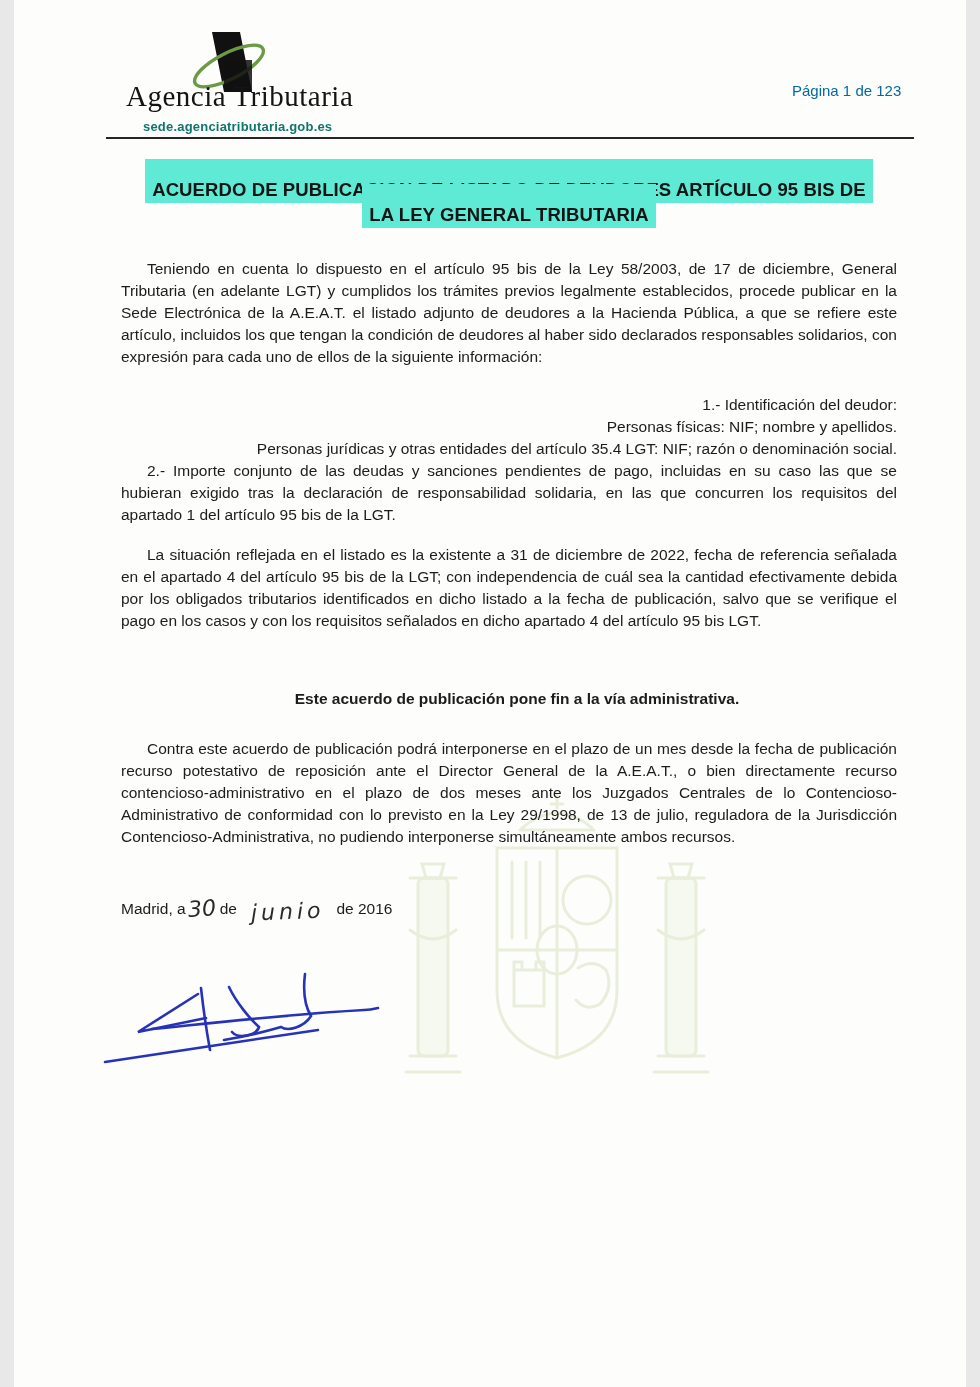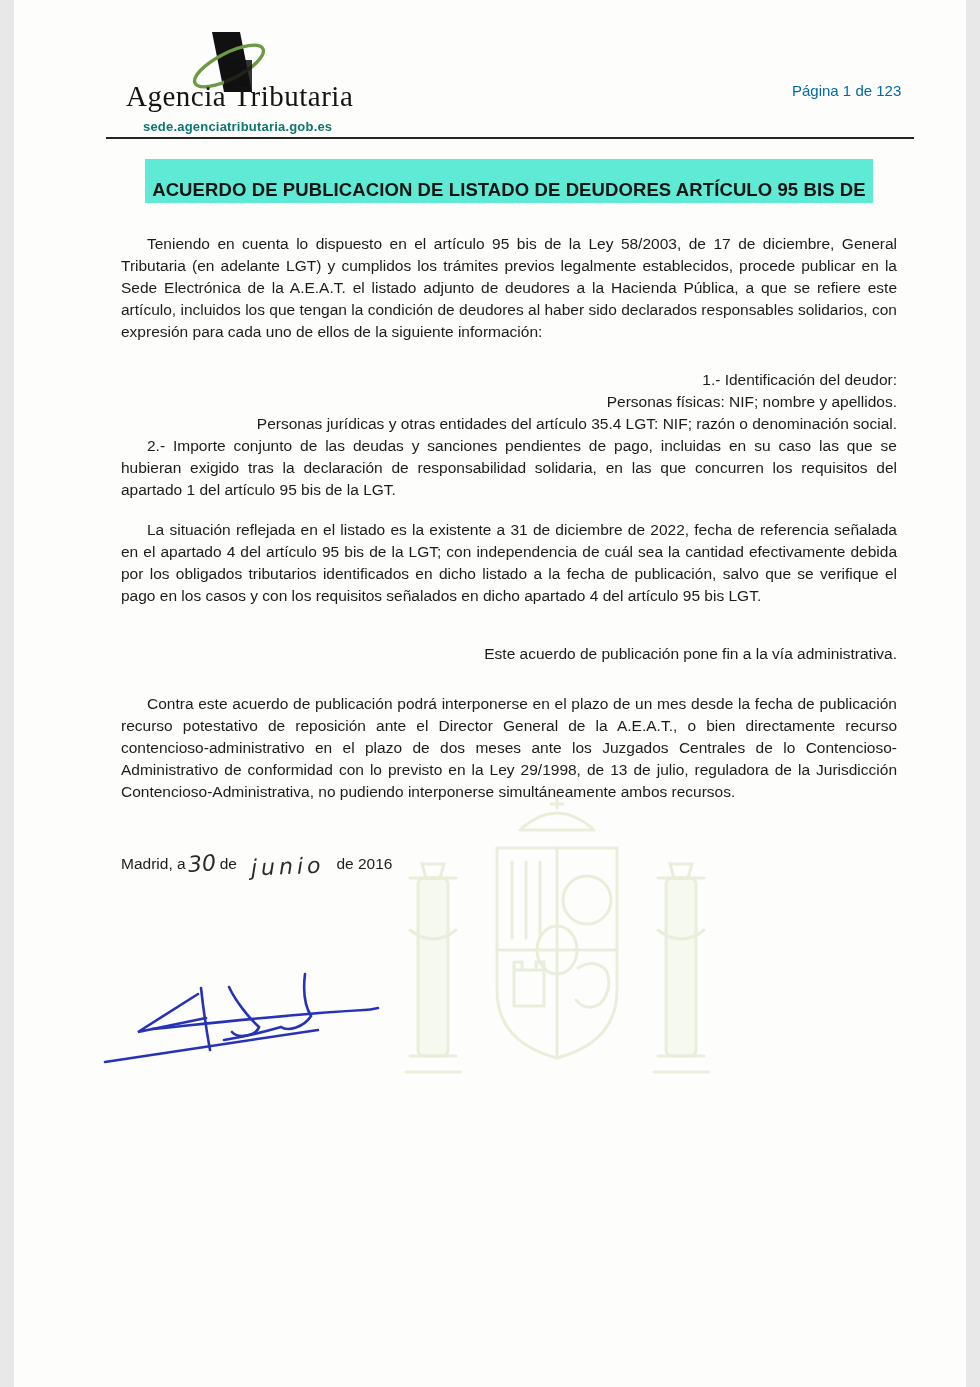--- a/index.html
+++ b/index.html
@@ -50,21 +50,21 @@
   .hl { background: #5eead4; padding: 20px 7px 3px; }
   .para { text-align: justify; }
   .indent { text-indent: 26px; }
   .p1 { margin-top: 31px; }
   .list { margin-top: 26px; }
   .li { text-align: right; }
   .li-l1 { padding-left: 26px; }
   .li-l2 { padding-left: 48px; }
   .li-l2b { padding-left: 42px; }
   .p2 { margin-top: 18px; }
-  .p3 { margin-top: 36px; text-align: right; text-indent: 16px; }
+  .p3 { margin-top: 56px; text-align: center; text-indent: 16px; font-weight: bold; }
   .p4 { margin-top: 28px; }
   .dateline { margin-top: 50px; white-space: nowrap; }
   .hand {
     display: inline-block;
     font-family: "DejaVu Sans", sans-serif;
     font-style: italic;
     color: #2a2a2a;
   }
   .hand-day {
     font-size: 22px; transform: rotate(-4deg);
@@ -122,20 +122,21 @@
       <rect x="264" y="88" width="30" height="178" rx="6" fill="#f6f9f0"></rect>
       <path d="M 256 88 H 302 M 256 266 H 302 M 252 282 H 306"></path>
       <path d="M 256 140 Q 279 158 302 140"></path>
       <path d="M 268 74 h 22 l -4 14 h -14 z"></path>
     </g>
   </svg>
 
   <main class="content">
     <h1 class="title">
       <span class="hl">ACUERDO DE PUBLICACION DE LISTADO DE DEUDORES ARTÍCULO 95 BIS DE</span><br>
+      <span class="hl">LA LEY GENERAL TRIBUTARIA</span>
     </h1>
 
     <p class="para indent p1">Teniendo en cuenta lo dispuesto en el artículo 95 bis de la Ley 58/2003, de 17 de diciembre, General Tributaria (en adelante LGT) y cumplidos los trámites previos legalmente establecidos, procede publicar en la Sede Electrónica de la A.E.A.T. el listado adjunto de deudores a la Hacienda Pública, a que se refiere este artículo, incluidos los que tengan la condición de deudores al haber sido declarados responsables solidarios, con expresión para cada uno de ellos de la siguiente información:</p>
 
     <div class="list">
       <p class="li li-l1">1.- Identificación del deudor:</p>
       <p class="li li-l2">Personas físicas: NIF; nombre y apellidos.</p>
       <p class="li li-l2b">Personas jurídicas y otras entidades del artículo 35.4 LGT: NIF; razón o denominación social.</p>
       <p class="para indent">2.- Importe conjunto de las deudas y sanciones pendientes de pago, incluidas en su caso las que se hubieran exigido tras la declaración de responsabilidad solidaria, en las que concurren los requisitos del apartado 1 del artículo 95 bis de la LGT.</p>
     </div>

